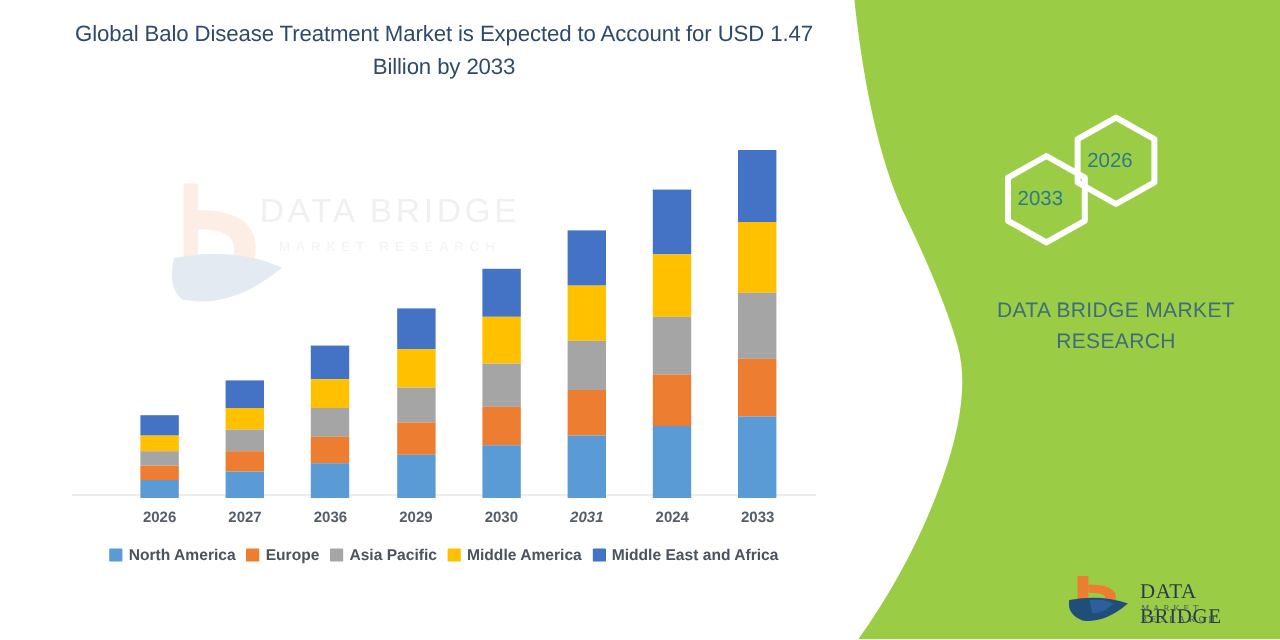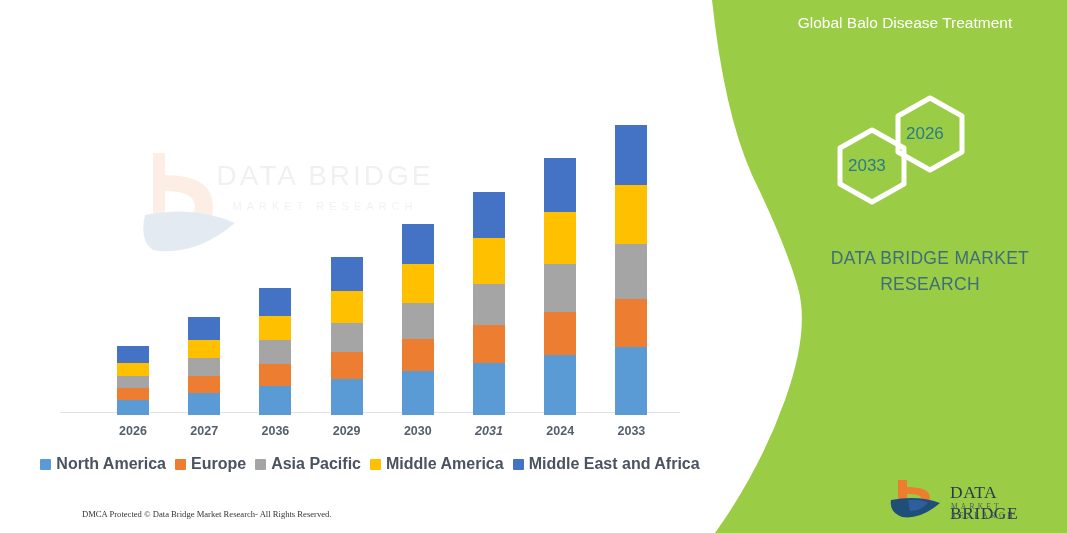--- a/index.html
+++ b/index.html
@@ -53,21 +53,21 @@
     position:absolute;width:60px;text-align:center;
     font-size:12.5px;font-weight:bold;color:#555f6b;
   }
 
   .legend{
     position:absolute;left:60px;top:455px;width:620px;
     display:flex;justify-content:center;align-items:center;gap:9px;
   }
   .lg-item{display:flex;align-items:center;gap:5px;}
   .lg-swatch{width:11px;height:11px;display:inline-block;border-radius:1px;}
-  .lg-label{font-size:16px;font-weight:bold;color:#4a535f;white-space:nowrap;}
+  .lg-label{font-size:13px;font-weight:bold;color:#4a535f;white-space:nowrap;}
 
   .footer{
     position:absolute;left:0;top:506px;width:700px;height:22px;
     font-family:"Liberation Serif", serif;
     font-size:8.6px;color:#333;
   }
   .foot-left{position:absolute;left:82px;top:3px;}
   .foot-right{position:absolute;left:427px;top:3px;}
 
   
@@ -102,20 +102,23 @@
     position:absolute;left:63px;top:24px;
     font-family:"Liberation Serif", serif;
     font-size:7.5px;letter-spacing:3.2px;color:#4a5a6a;
   }
 </style>
 </head>
 <body>
 
 <div id="stage">
 
+  <div class="chart-title">
+    <span>Global Balo Disease Treatment Market is Expected to Account for USD 1.47 Billion by 2033</span>
+  </div>
 
   <div class="watermark">
     <svg width="300" height="160" viewBox="0 0 300 160">
       <path d="M18 8 L30 8 L30 95 L18 95 Z" fill="#ED7D31"></path>
       <path d="M30 30 Q78 30 78 62 Q78 95 30 95 L30 78 Q60 78 60 62 Q60 46 30 46 Z" fill="#ED7D31"></path>
       <path d="M10 70 Q60 60 100 78 Q60 112 18 105 Q4 96 10 70 Z" fill="#2E5E9E"></path>
     </svg>
     <div class="wm-text">DATA BRIDGE</div>
     <div class="wm-sub">MARKET RESEARCH</div>
   </div>
@@ -208,31 +211,29 @@
         <span class="lg-swatch" style="background: rgb(255, 192, 0);"></span>
         <span class="lg-label">Middle America</span>
       </div>
       <div class="lg-item">
         <span class="lg-swatch" style="background: rgb(68, 114, 196);"></span>
         <span class="lg-label">Middle East and Africa</span>
       </div>
     </div>
 
   <div class="footer">
-    <div class="foot-left">DMCA Protected © Data Bridge Market Research- All Rights Reserved.</div>
   </div>
 
   <div class="green-panel">
     <svg width="377" height="533" viewBox="0 0 377 533">
       <path d="M22 0 L377 0 L377 533 L25 533 Q70 470 95 400 Q120 330 108 288 Q96 245 62 175 Q34 112 22 0 Z" fill="#9ACD45"></path>
     </svg>
   </div>
 
   <div class="panel-title">
-    <div>Global Balo Disease Treatment</div>
   </div>
 
   <div class="hexwrap">
     <svg width="200" height="120" viewBox="0 0 200 120">
       <polygon points="120,8 152,26 152,62 120,80 88,62 88,26" fill="none" stroke="#ffffff" stroke-width="5" stroke-linejoin="round"></polygon>
       <polygon points="62,40 94,58 94,94 62,112 30,94 30,58" fill="none" stroke="#ffffff" stroke-width="5" stroke-linejoin="round"></polygon>
     </svg>
     <div class="hex-label" style="left:96px;top:34px;">2026</div>
     <div class="hex-label" style="left:38px;top:66px;">2033</div>
   </div>

